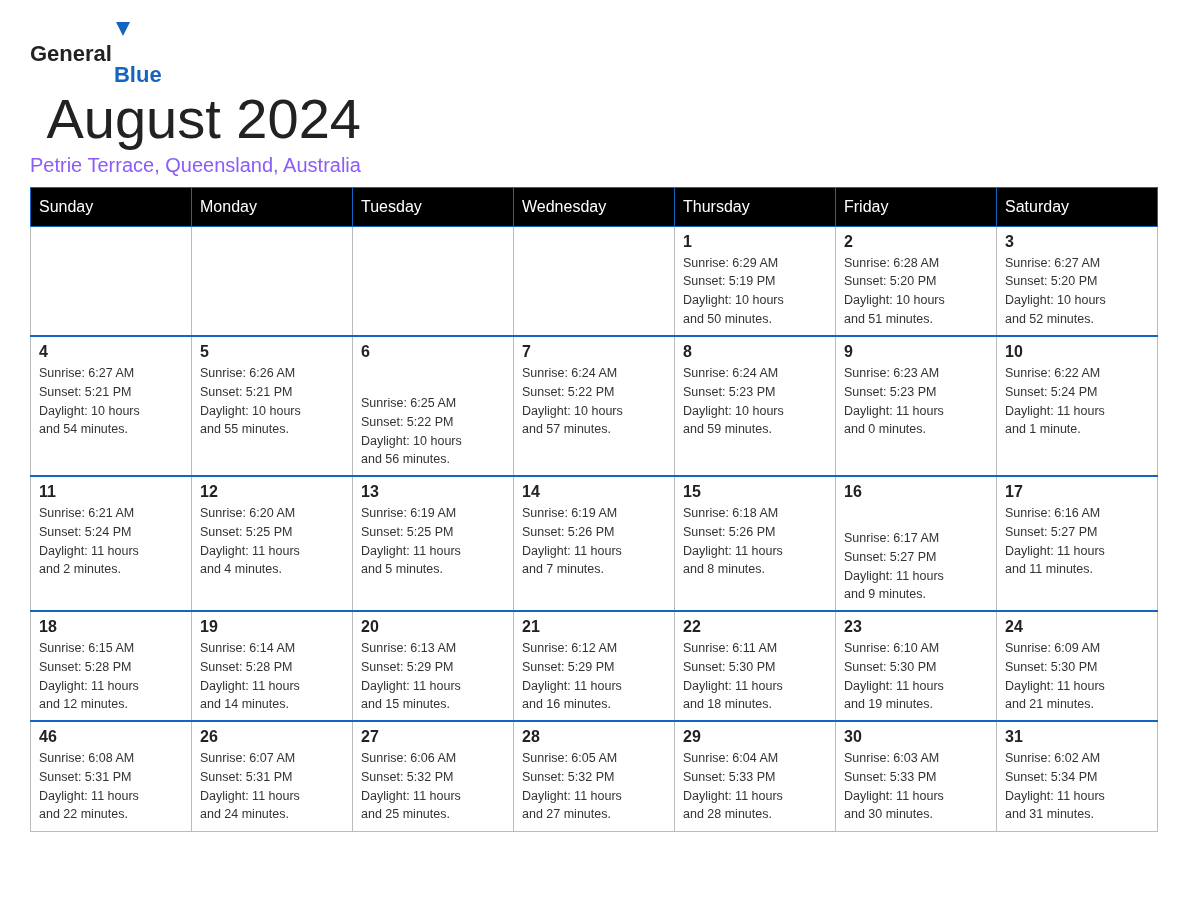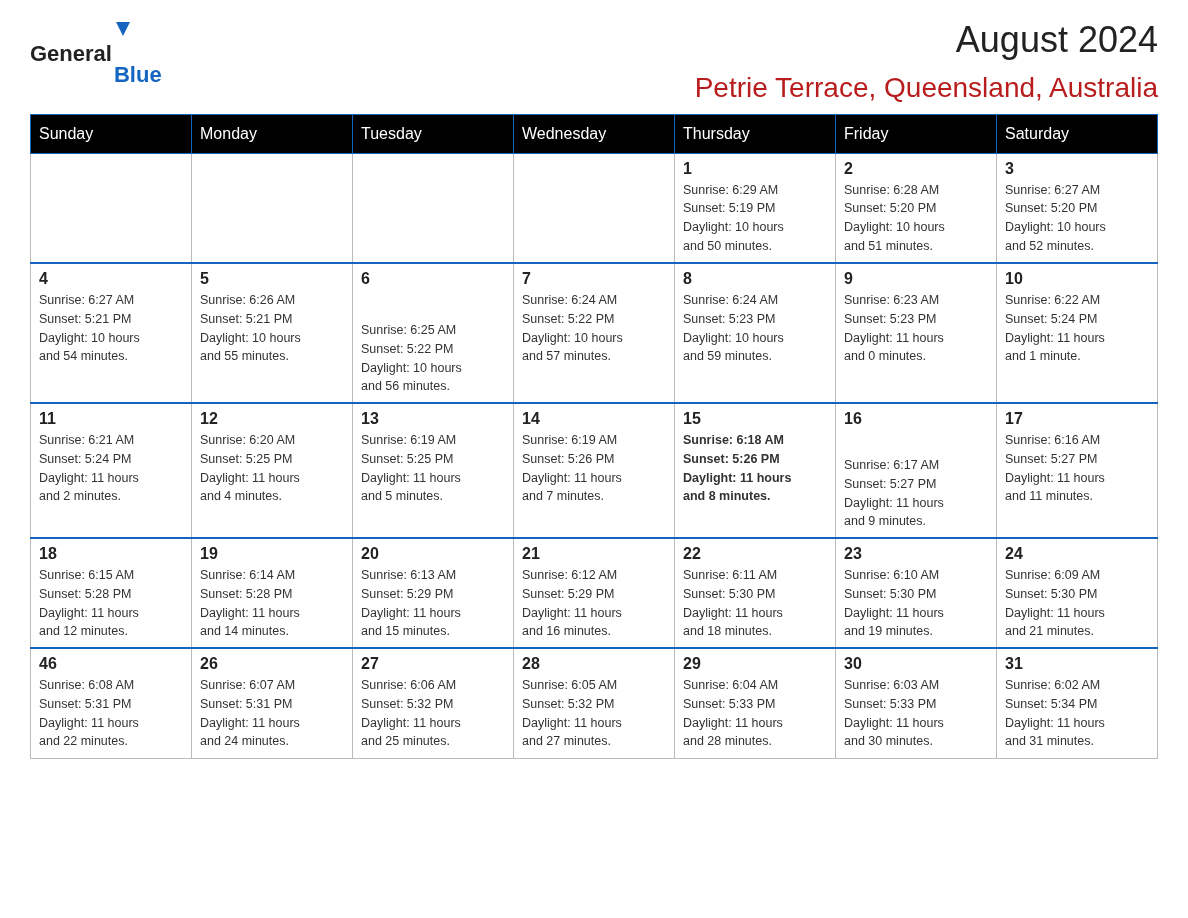--- a/index.html
+++ b/index.html
@@ -7,20 +7,21 @@
       font-family: Arial, sans-serif;
       background: #fff;
       padding: 20px 30px;
       color: #222;
     }
     .header {
       display: flex;
       justify-content: space-between;
       align-items: flex-start;
       margin-bottom: 10px;
+      flex-direction: column;
     }
     .logo {
       display: flex;
       align-items: center;
       gap: 0;
     }
     .logo-text-general {
       font-size: 22px;
       font-weight: bold;
       color: #222;
@@ -32,29 +33,29 @@
       margin-top: 24px;
     }
     .logo-icon {
       display: flex;
       align-items: center;
     }
     .title-section {
       text-align: right;
     }
     .month-title {
-      font-size: 36px;
+      font-size: 56px;
       font-weight: normal;
       color: #222;
       line-height: 1.1;
     }
     .location-title {
-      font-size: 28px;
-      color: #b91c1c;
-      margin-top: 12px;
+      font-size: 20px;
+      color: #8b5cf6;
+      margin-top: 4px;
     }
     .calendar {
       width: 100%;
       border-collapse: collapse;
       margin-top: 10px;
     }
     .calendar th {
       background-color: #000000;
       color: #fff;
       padding: 10px 8px;
@@ -230,21 +231,21 @@
         </td>
         <td>
           <span class="day-number">14</span>
           <div class="day-info" style="white-space: pre-line;">Sunrise: 6:19 AM
 Sunset: 5:26 PM
 Daylight: 11 hours
 and 7 minutes.</div>
         </td>
         <td>
           <span class="day-number">15</span>
-          <div class="day-info" style="white-space: pre-line; font-weight: bold;">Sunrise: 6:18 AM
+          <div class="day-info" style="white-space: pre-line;">Sunrise: 6:18 AM
 Sunset: 5:26 PM
 Daylight: 11 hours
 and 8 minutes.</div>
         </td>
         <td>
           <span class="day-number">16</span>
           <div class="day-info" style="white-space: pre-line; margin-top: 28px;">Sunrise: 6:17 AM
 Sunset: 5:27 PM
 Daylight: 11 hours
 and 9 minutes.</div>

